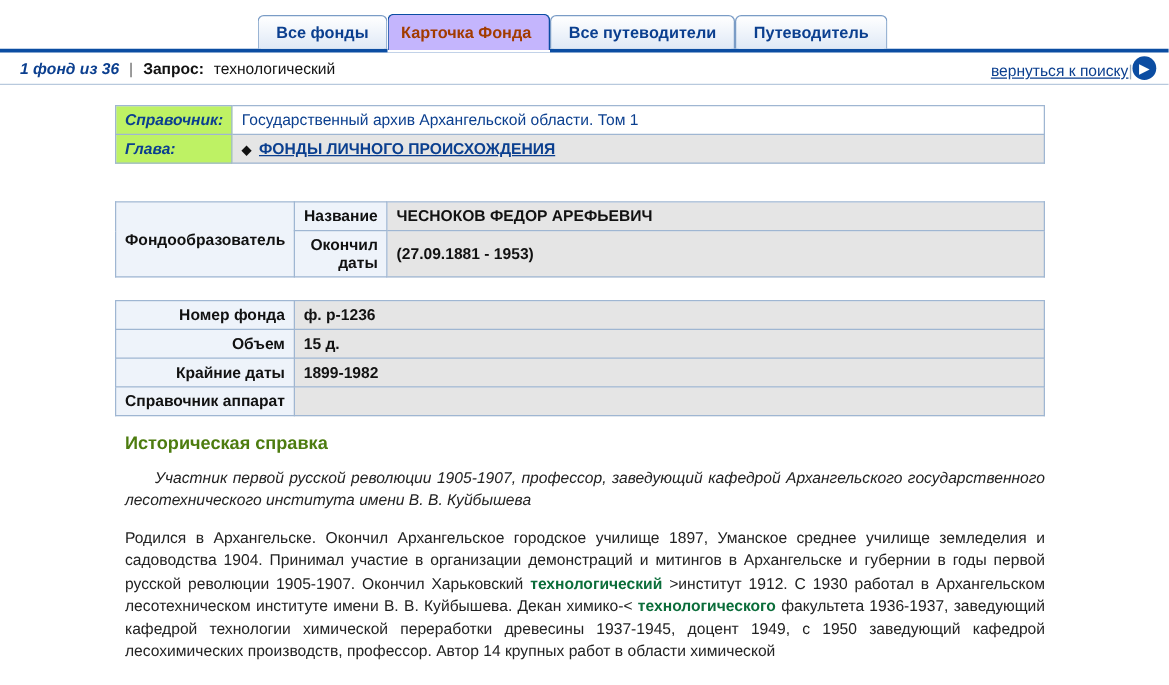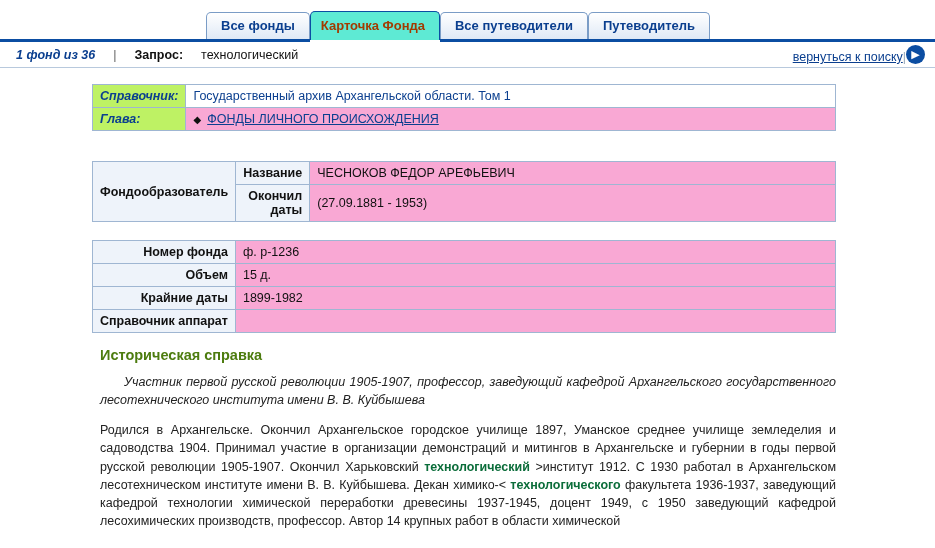--- a/index.html
+++ b/index.html
@@ -33,42 +33,42 @@
     color: #0b3f8f;
     background: linear-gradient(#ffffff, #dfe9f6);
     border: 1px solid #7a9cc6;
     border-bottom: none;
     border-radius: 5px 5px 0 0;
     cursor: pointer;
     white-space: nowrap;
   }
   .tab.active {
     color: #a23b00;
-    background: #5eead4;
+    background: #c4b5fd;
     border-color: #0b4da2;
     position: relative;
     top: 1px;
     height: 29px;
     line-height: 28px;
     z-index: 3;
     box-shadow: 0 2px 0 #ffffff;
     padding-left: 10px;
   }
 
   
   .querybar {
     height: 26px;
     display: flex;
     align-items: center;
     padding: 0 10px 0 16px;
     font-size: 12.5px;
     border-bottom: 1px solid #b8c9dd;
     background: #ffffff;
   }
-  .q-left { display: flex; align-items: baseline; gap: 18px; }
+  .q-left { display: flex; align-items: baseline; gap: 8px; }
   .q-count { color: #0b3f8f; font-style: italic; font-weight: bold; }
   .q-sep { color: #666; }
   .q-label { color: #111; font-weight: bold; }
   .q-value { color: #111; }
   .q-right { margin-left: auto; display: flex; align-items: flex-end; gap: 0; }
   .backlink { color: #0b3f8f; text-decoration: underline; cursor: pointer; font-size: 12.5px; }
   .divider-v { color: #9ab; }
   .arrow-btn {
     width: 19px; height: 19px; border-radius: 50%;
     background: #0b4da2; color: #fff;
@@ -99,21 +99,21 @@
     font-style: italic;
   }
   .lbl-dark {
     background: #eef3fa;
     text-align: right;
     color: #111;
     font-weight: bold;
     white-space: nowrap;
   }
   .val { background: #ffffff; color: #0b3f8f; }
-  .val-plain { background: #f9a8d4; color: #111; }
+  .val-plain { background: #e5e5e5; color: #111; font-weight: bold; }
   .chapter-link { color: #0b3f8f; text-decoration: underline; cursor: pointer; }
   .bullet { color: #111; margin-right: 6px; font-size: 10px; }
 
   .spacer { height: 22px; }
 
   .fbl { width: 130px; }
 
   
   .hist-title {
     color: #4d7c0f;

